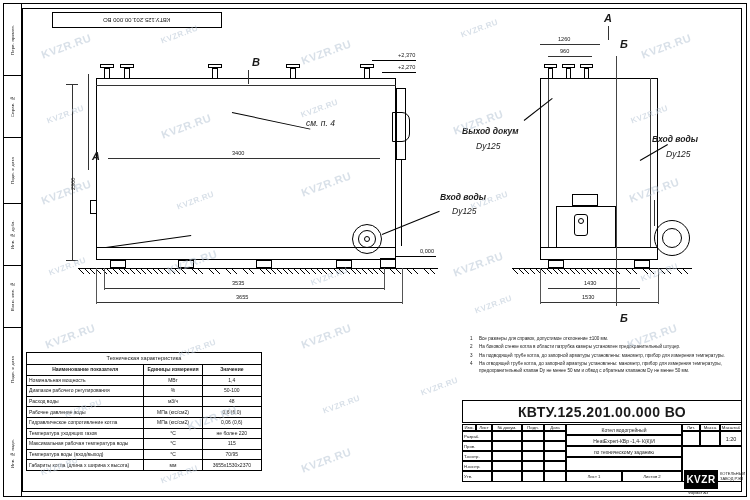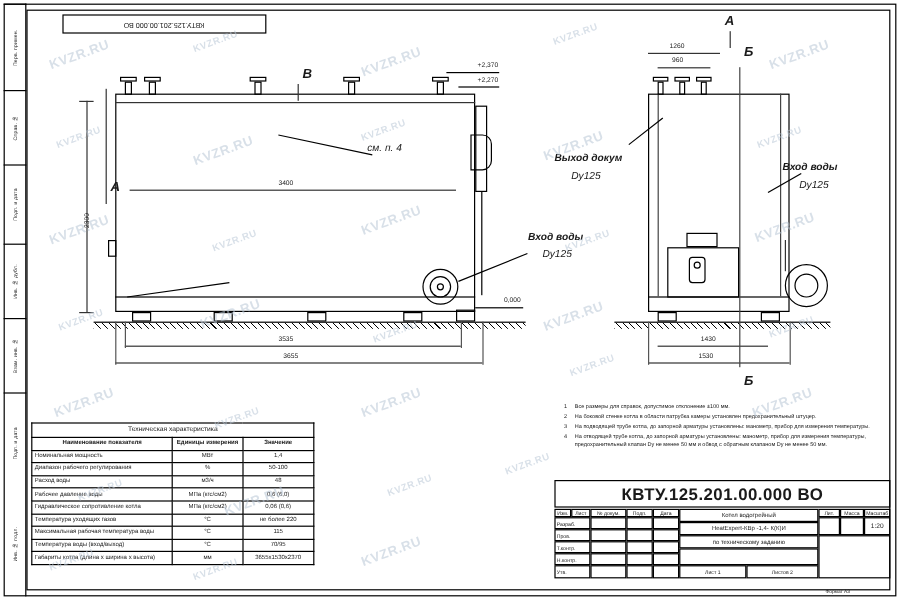--- a/index.html
+++ b/index.html
@@ -321,20 +321,27 @@
 
     <div class="cell cc" style="left:220px;top:0;width:18px;height:7px;">Лит.</div>
     <div class="cell cc" style="left:238px;top:0;width:20px;height:7px;">Масса</div>
     <div class="cell cc" style="left:258px;top:0;width:22px;height:7px;">Масштаб</div>
     <div class="cell cc" style="left:220px;top:7px;width:18px;height:15px;"></div>
     <div class="cell cc" style="left:238px;top:7px;width:20px;height:15px;"></div>
     <div class="cell cc" style="left:258px;top:7px;width:22px;height:15px;font-size:5.5px;">1:20</div>
     <div class="cell" style="left:220px;top:22px;width:60px;height:36px;"></div>
   </div>
 
+  <div class="logo">
+    <div class="kv">KVZR</div>
+    <div class="sub">
+      <div>КОТЕЛЬНЫЙ</div>
+      <div>ЗАВОД РЭП</div>
+    </div>
+  </div>
 
   <div class="txt" style="left:688px;top:490px;font-size:4px;">Формат A3</div>
 
   <div class="wm" style="left:40px;top:40px;">KVZR.RU</div>
   <div class="wm s" style="left:160px;top:30px;">KVZR.RU</div>
   <div class="wm" style="left:300px;top:46px;">KVZR.RU</div>
   <div class="wm s" style="left:460px;top:24px;">KVZR.RU</div>
   <div class="wm" style="left:640px;top:40px;">KVZR.RU</div>
   <div class="wm s" style="left:46px;top:110px;">KVZR.RU</div>
   <div class="wm" style="left:160px;top:120px;">KVZR.RU</div>

